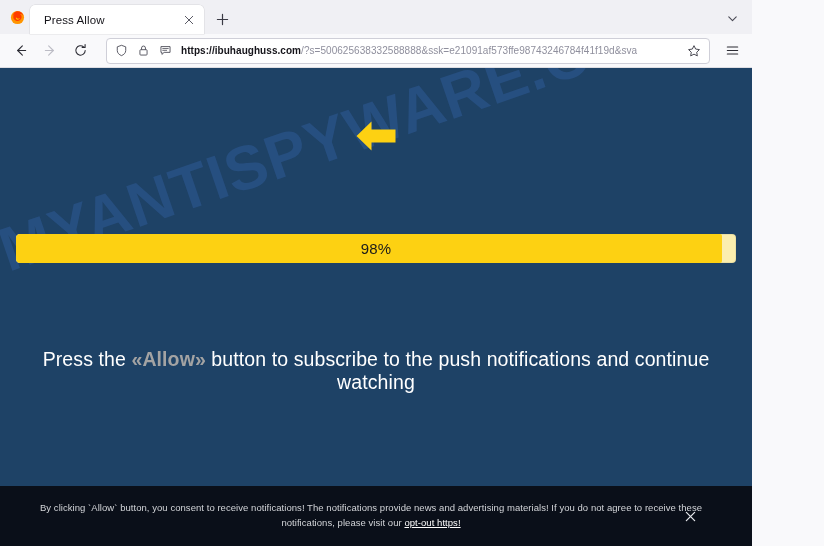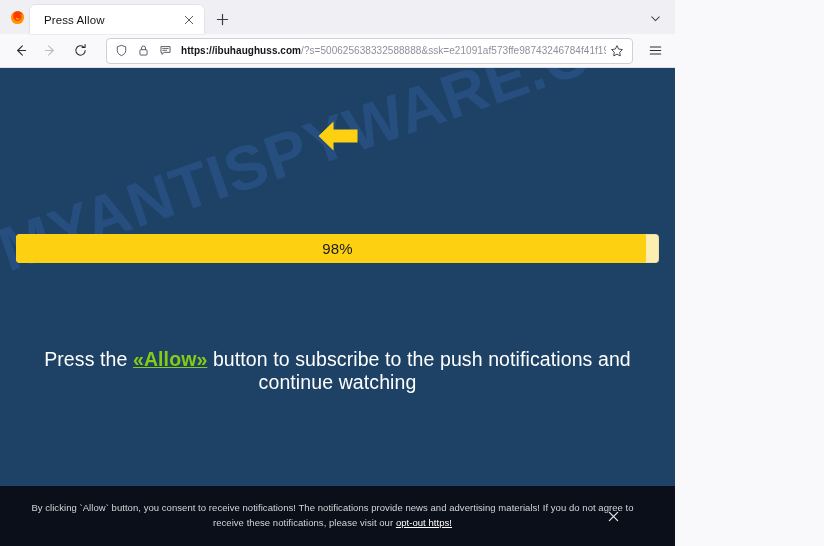--- a/index.html
+++ b/index.html
@@ -7,21 +7,21 @@
   html, body {
     width: 824px;
     height: 546px;
     overflow: hidden;
     font-family: "Liberation Sans", sans-serif;
     background: #f9f9fb;
   }
 
   #app {
     position: relative;
-    width: 675px;
+    width: 752px;
     height: 546px;
     display: flex;
     flex-direction: column;
   }
 
   
   .tabstrip {
     height: 34px;
     background: #f0f0f4;
     display: flex;
@@ -228,21 +228,21 @@
     position: absolute;
     left: 0; right: 0;
     top: 280px;
     text-align: center;
     font-size: 19.5px;
     color: #ffffff;
     letter-spacing: 0.1px;
     padding: 0 20px;
     line-height: 1.2;
   }
-  .cta-line b { font-weight: 700; color: #84cc16; text-decoration: underline; }
+  .cta-line b { font-weight: 700; color: #a3a3a3; }
 
   
   .consent {
     position: absolute;
     left: 0; right: 0; bottom: 0;
     height: 60px;
     background: #0a0f19;
     display: flex;
     align-items: center;
     justify-content: center;

